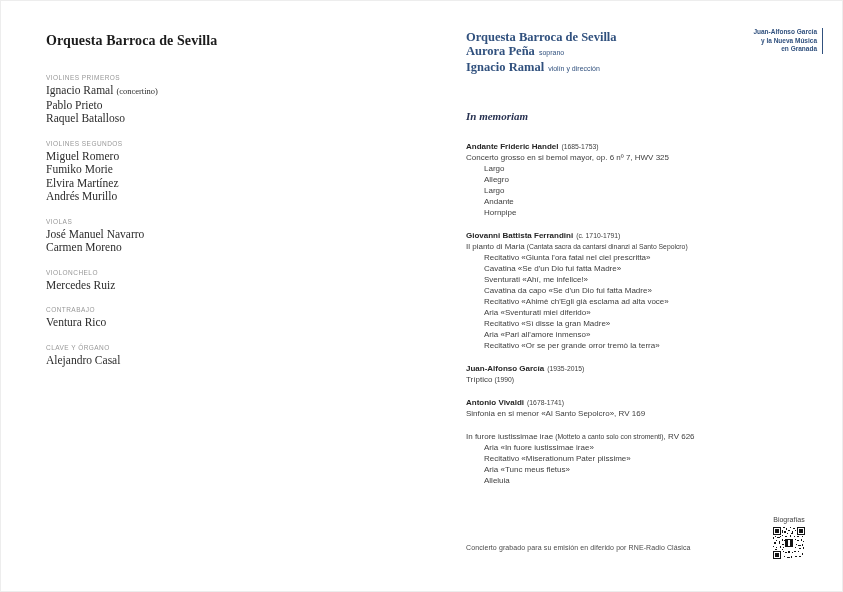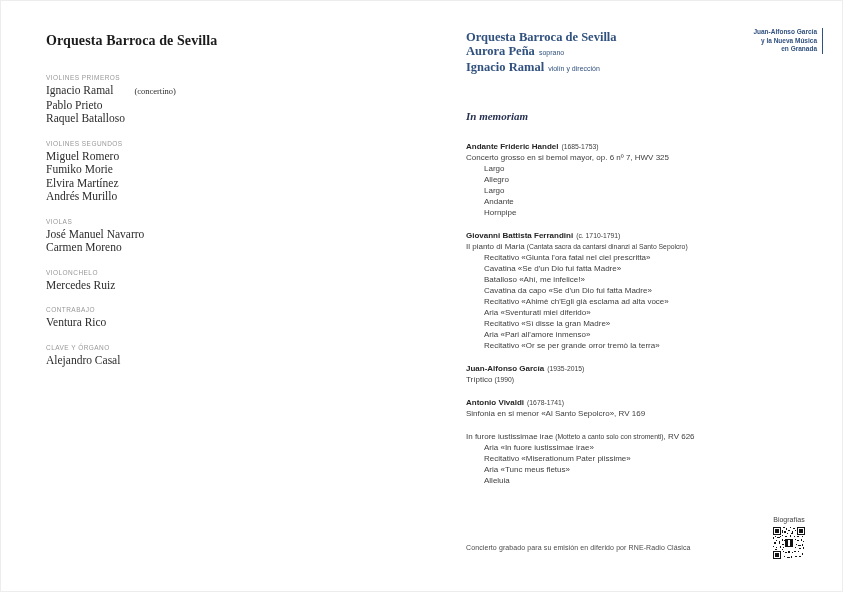--- a/index.html
+++ b/index.html
@@ -18,21 +18,21 @@
     margin:0 0 25px 0; letter-spacing:.1px;
   }
   .roster-section { margin-bottom:14px; }
   .roster-label {
     font-size:6.5px; letter-spacing:.45px; color:#989898; margin-bottom:3px;
   }
   .roster-name {
     font-family:"Liberation Serif","DejaVu Serif",serif;
     font-size:11.5px; line-height:13.5px; color:#2b2b2b;
   }
-  .roster-note { font-size:8.5px; margin-left:21px; }
+  .roster-note { font-size:8.5px; margin-left:3px; }
 
   
   .page-right { position:absolute; left:466px; top:30px; width:340px; }
   .hdr-line {
     font-family:"Liberation Serif","DejaVu Serif",serif;
     font-weight:bold; font-size:12.5px; line-height:14px; color:#31517e;
   }
   .hdr-role {
     font-family:"Liberation Sans","DejaVu Sans",sans-serif;
     font-weight:normal; font-size:7px; margin-left:4px; color:#31517e;
@@ -141,21 +141,21 @@
       </div>
     </div>
 
     <div class="program-block">
       <div class="pline"><span class="composer">Giovanni Battista Ferrandini</span><span class="small dates">(c. 1710-1791)</span></div>
       <div class="work">
         <div class="pline"><span>Il pianto di Maria</span><span class="small subtitle">(Cantata sacra da cantarsi dinanzi al Santo Sepolcro)</span></div>
         <div class="movements">
           <div class="pline">Recitativo «Giunta l'ora fatal nel ciel prescritta»</div>
           <div class="pline">Cavatina «Se d'un Dio fui fatta Madre»</div>
-          <div class="pline">Batalloso «Ahí, me infelice!»</div>
+          <div class="pline">Sventurati «Ahí, me infelice!»</div>
           <div class="pline">Cavatina da capo «Se d'un Dio fui fatta Madre»</div>
           <div class="pline">Recitativo «Ahimè ch'Egli già esclama ad alta voce»</div>
           <div class="pline">Aria «Sventurati miei diferido»</div>
           <div class="pline">Recitativo «Sì disse la gran Madre»</div>
           <div class="pline">Aria «Pari all'amore inmenso»</div>
           <div class="pline">Recitativo «Or se per grande orror tremò la terra»</div>
         </div>
       </div>
     </div>
 

